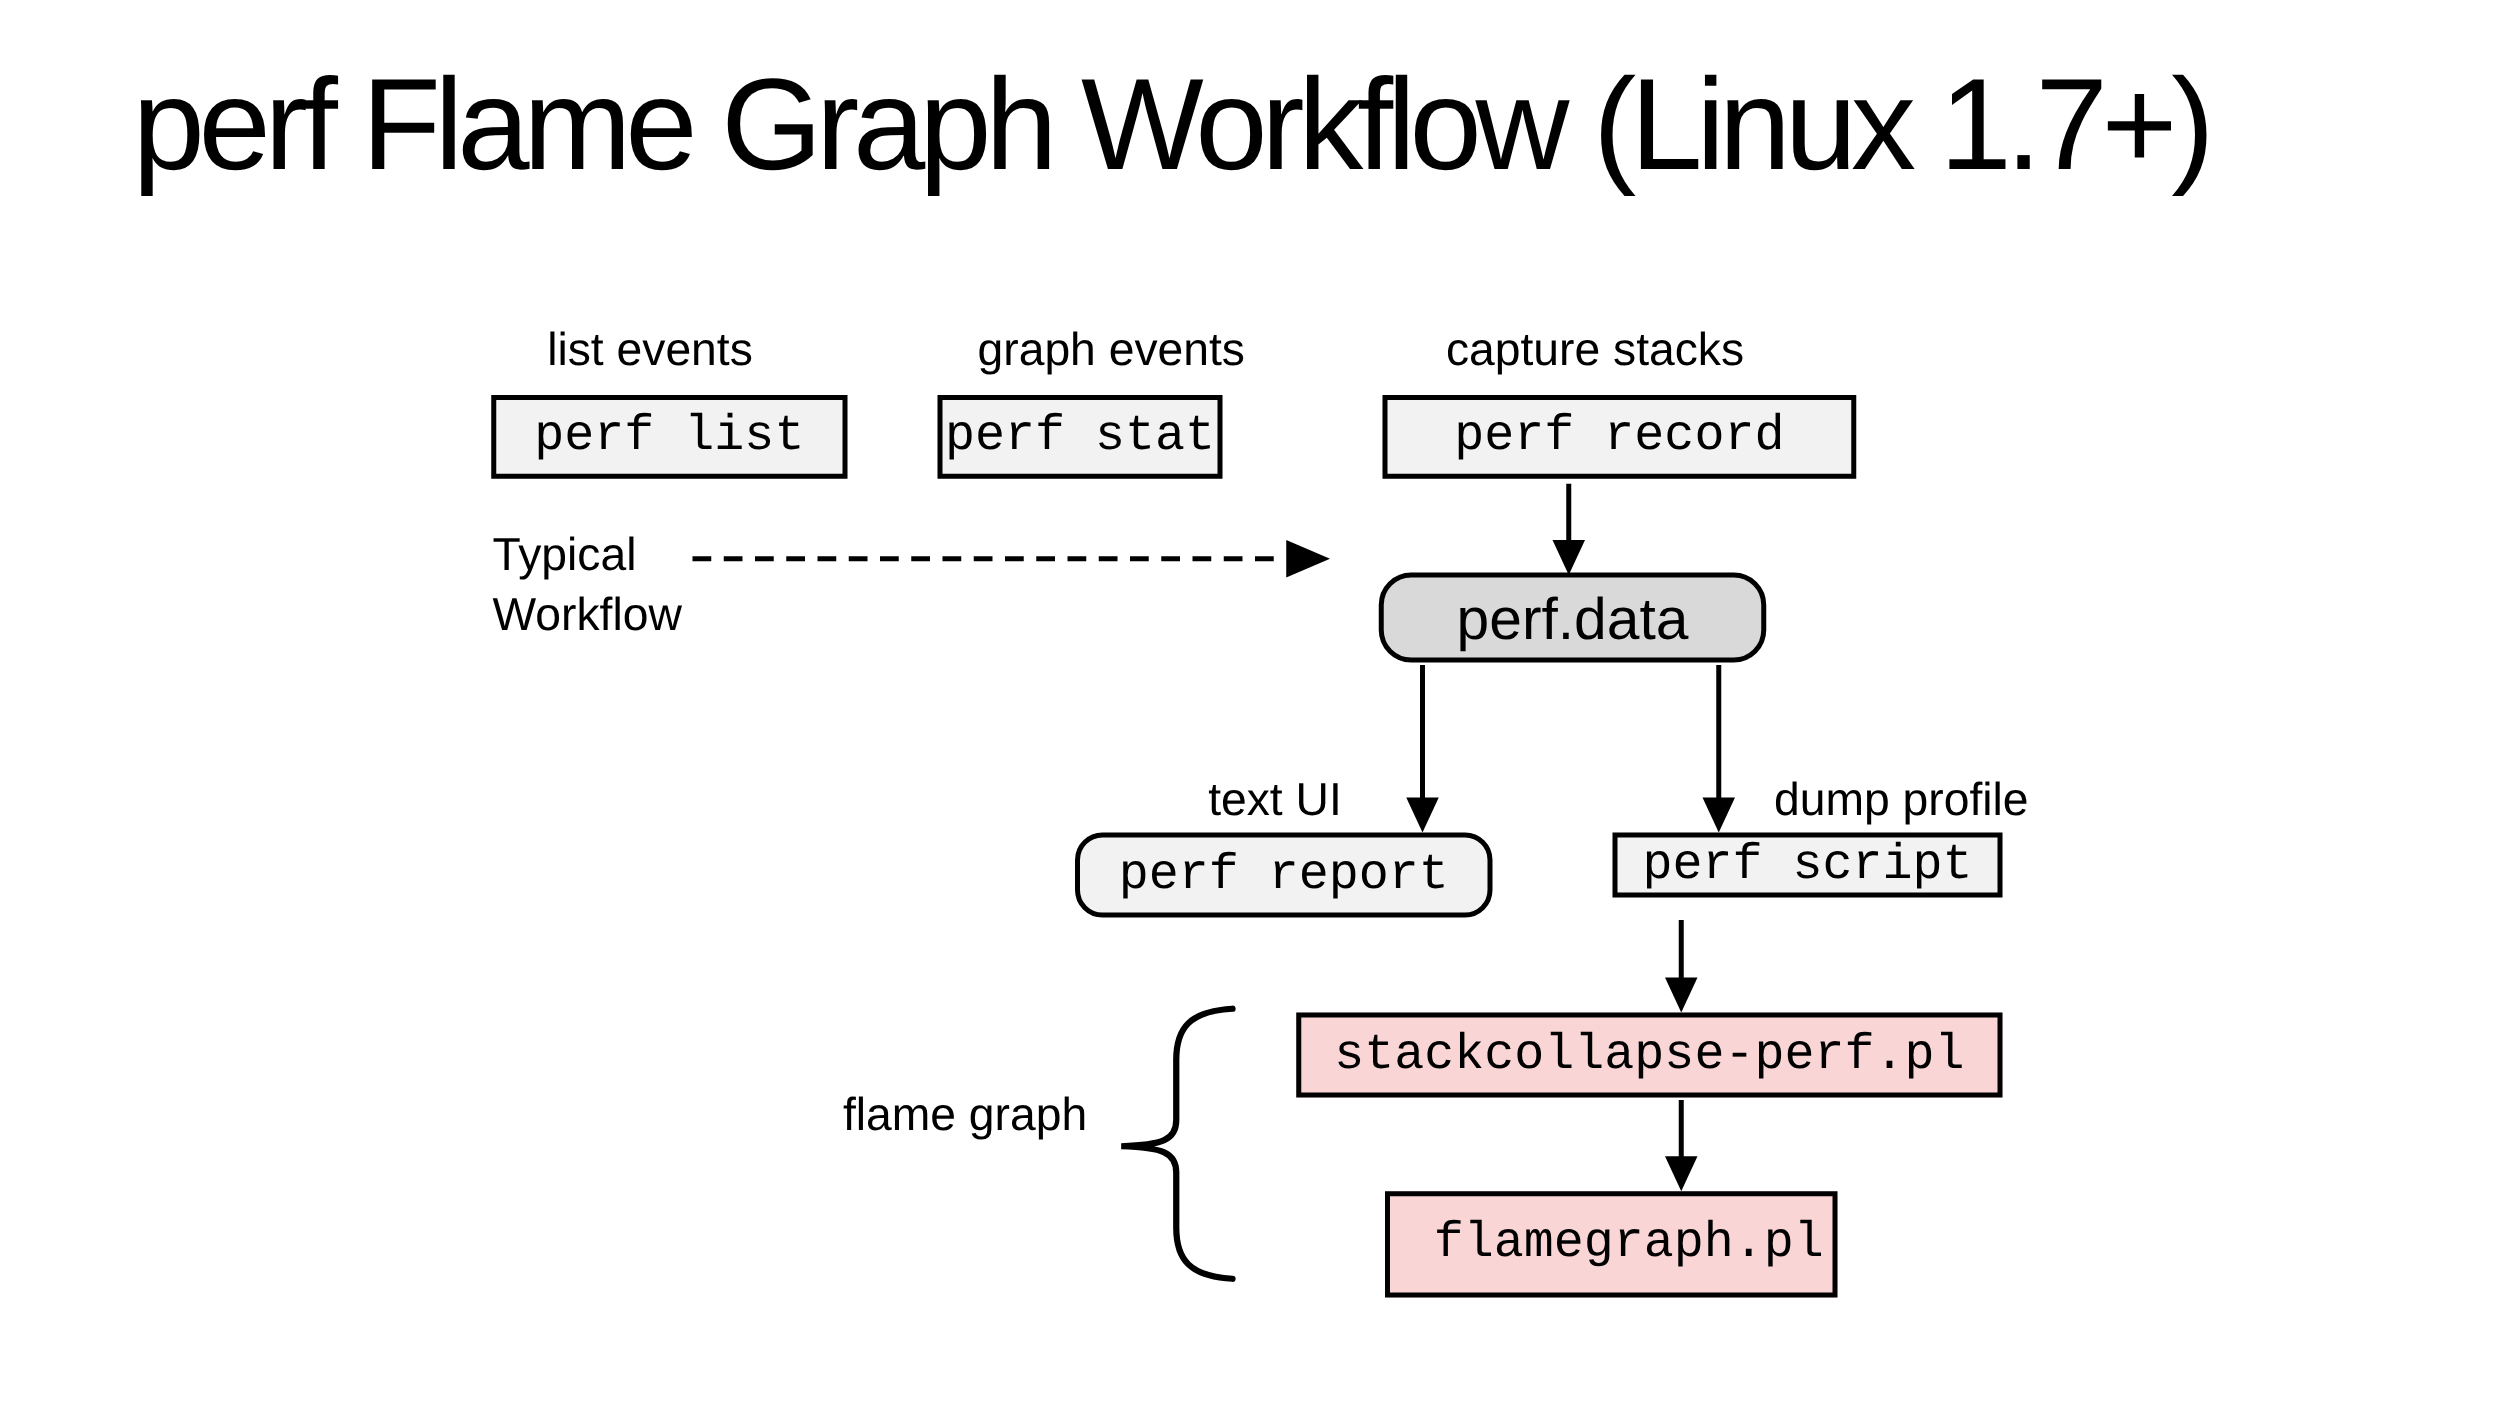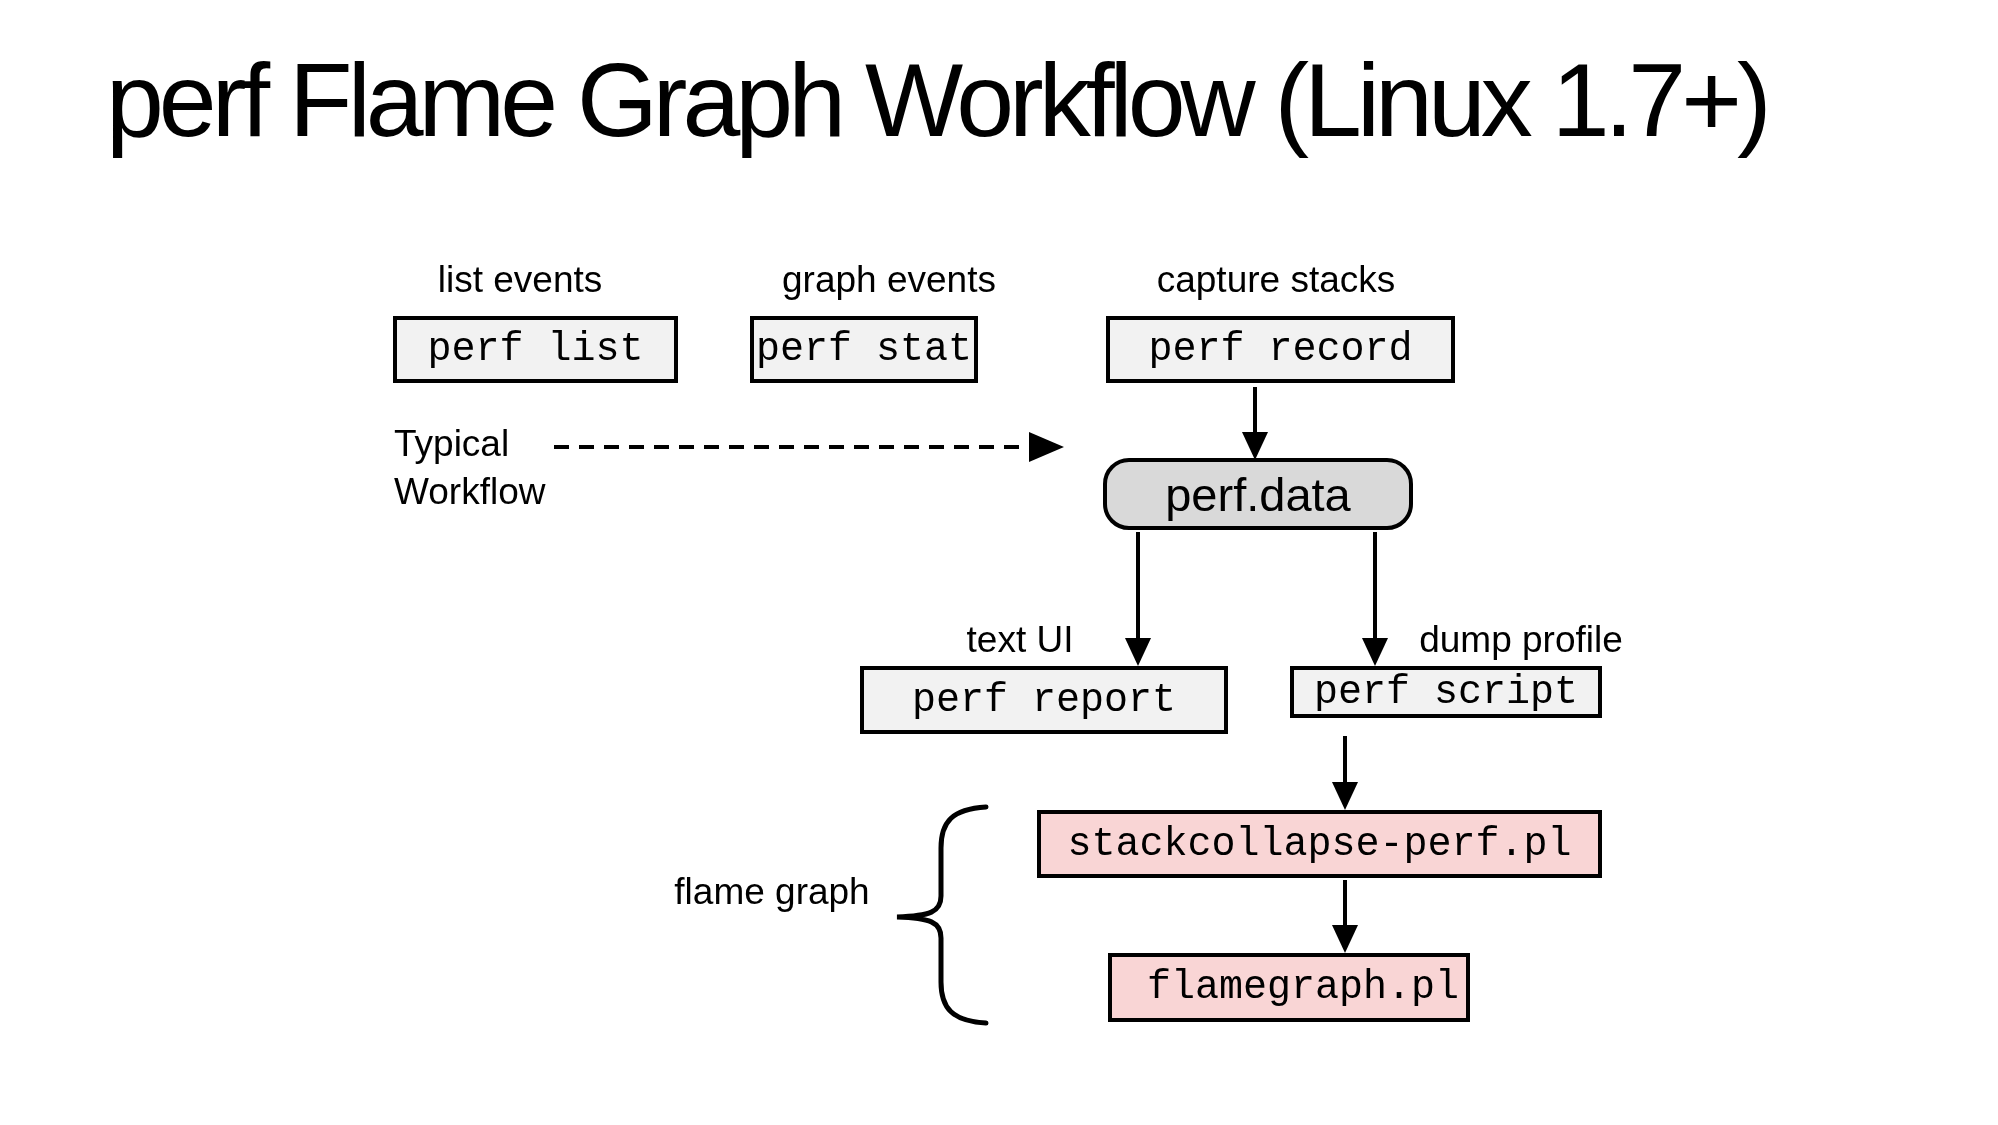--- a/index.html
+++ b/index.html
@@ -78,35 +78,35 @@
   </svg>
 
   <div class="title">perf Flame Graph Workflow (Linux 1.7+)</div>
 
   <div class="note" style="left:520px;top:258px;">list events</div>
   <div class="note" style="left:889px;top:258px;">graph events</div>
   <div class="note" style="left:1276px;top:258px;">capture stacks</div>
 
   <div class="box cmd" style="left:393px;top:316px;width:285px;height:67px;">perf list</div>
   <div class="box cmd" style="left:750px;top:316px;width:228px;height:67px;">perf stat</div>
-  <div class="box cmd" style="left:1106px;top:316px;width:349px;height:67px;">perf record</div>
+  <div class="box cmd" style="left:1106px;top:316px;width:379px;height:67px;">perf record</div>
 
   <div class="note2" style="left:394px;top:420px;">
     <div>Typical</div>
     <div>Workflow</div>
   </div>
 
   <div class="box data" style="left:1103px;top:458px;width:310px;height:72px;">perf.data</div>
 
   <div class="note" style="left:1020px;top:618px;">text UI</div>
   <div class="note" style="left:1521px;top:618px;">dump profile</div>
 
-  <div class="box cmd" style="left:860px;top:666px;width:368px;height:68px;">perf report</div>
+  <div class="box cmd" style="left:860px;top:666px;width:334px;height:68px;border-radius:22px;">perf report</div>
   <div class="box cmd" style="left:1290px;top:666px;width:312px;height:52px;">perf script</div>
 
   <div class="box script" style="left:1037px;top:810px;width:565px;height:68px;">stackcollapse-perf.pl</div>
-  <div class="box script" style="left:1108px;top:953px;width:362px;height:69px;padding-left:28px;">flamegraph.pl</div>
+  <div class="box script" style="left:1108px;top:953px;width:362px;height:85px;padding-left:28px;">flamegraph.pl</div>
 
   <div class="note2 centered" style="left:772px;top:868px;">
     <div>flame graph</div>
   </div>
 
 </div>
 
 </body></html>

